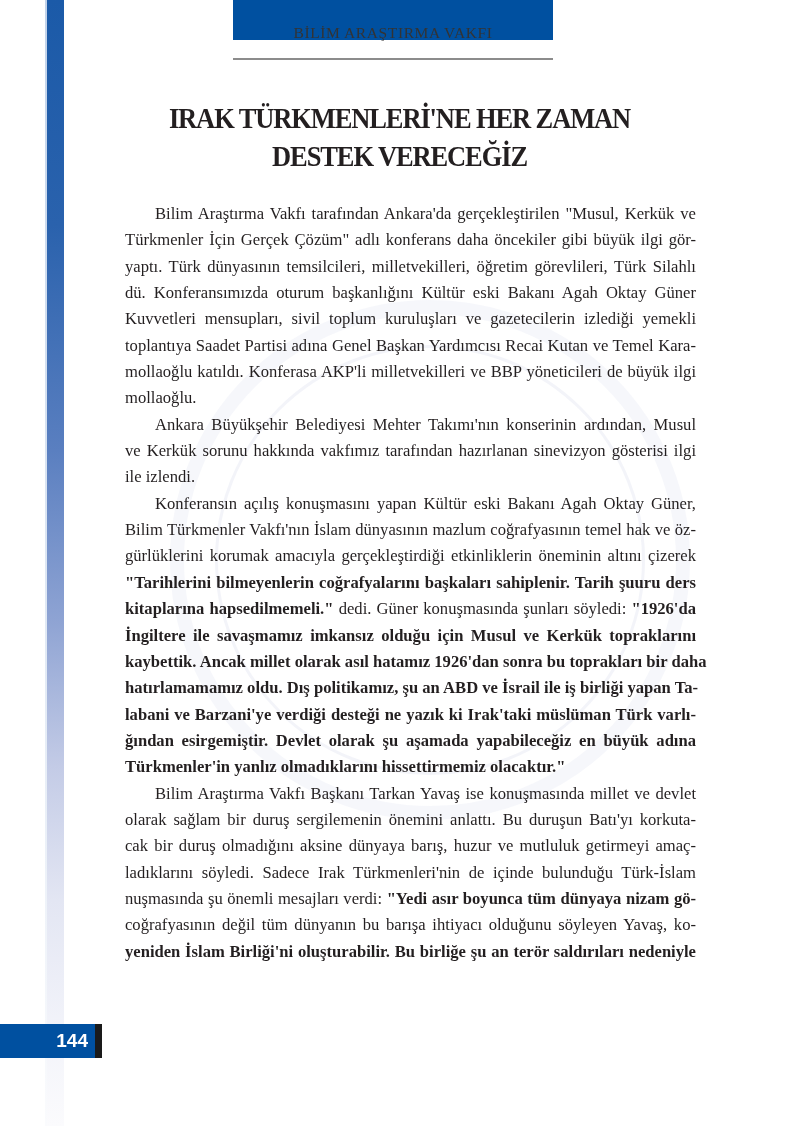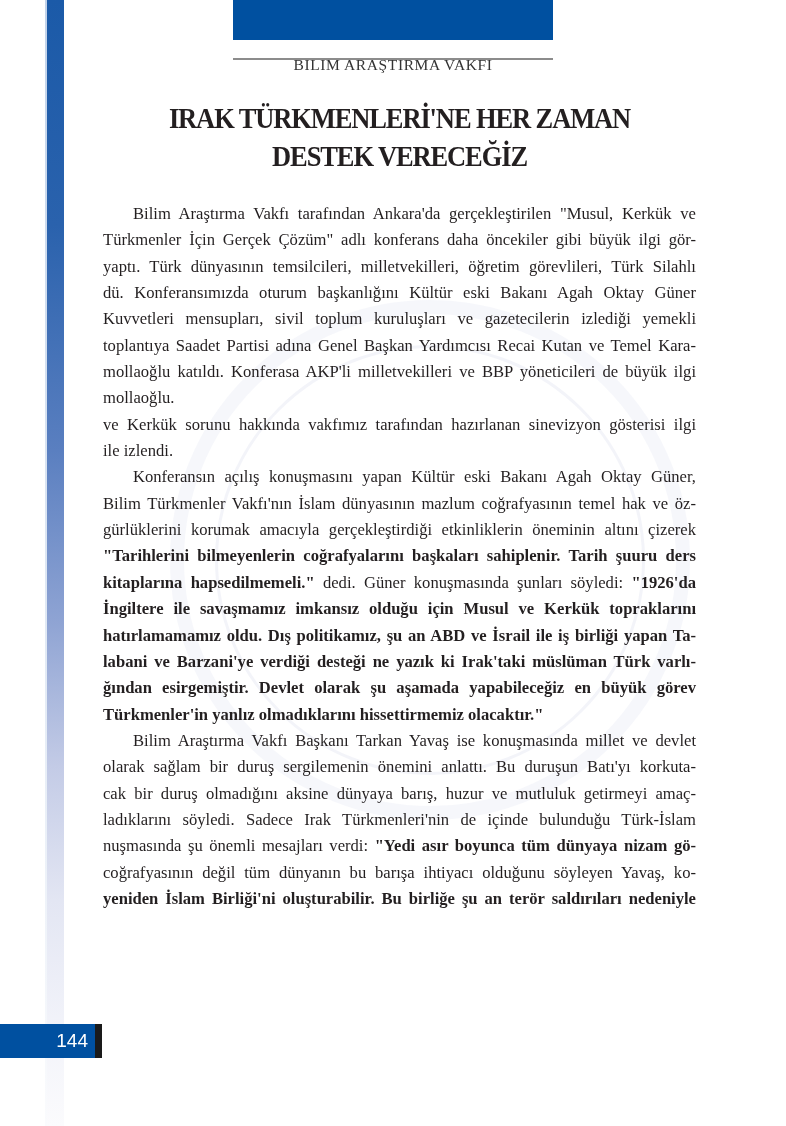--- a/index.html
+++ b/index.html
@@ -16,21 +16,21 @@
     }
     .left-strip-edge {
       position: absolute; left: 45px; top: 0; width: 3px; height: 1126px;
       background: linear-gradient(to bottom, rgba(150,180,220,0.6), rgba(230,235,245,0.2));
     }
     .header-bar {
       position: absolute; left: 233px; top: 0; width: 320px; height: 40px;
       background: #0050a0;
     }
     .header-label {
-      position: absolute; left: 233px; top: 56px; width: 320px; text-align: center;
+      position: absolute; left: 233px; top: 24px; width: 320px; text-align: center;
       font-family: "Liberation Serif", serif; font-size: 15.5px; letter-spacing: 0.6px;
       color: #333333; line-height: 18px;
     }
     .header-rule {
       position: absolute; left: 233px; top: 58px; width: 320px; height: 2px;
       background: #8c8c8c;
     }
     .watermark {
       position: absolute; left: 170px; top: 300px; width: 520px; height: 520px;
       border-radius: 50%;
@@ -50,37 +50,37 @@
       transform: scaleX(0.93); transform-origin: center;
     }
     .title div { white-space: nowrap; }
     .body-text {
       position: absolute; left: 103px; top: 201px; width: 593px;
       font-family: "Liberation Serif", serif; font-size: 16.6px; line-height: 26.35px;
       color: #231f20;
     }
     .line {
       display: block; white-space: nowrap; text-align: justify; text-align-last: justify;
-      height: 26.35px; overflow: visible;
+      height: 26.35px; overflow: visible; margin-left: 22px;
     }
     .line.last { text-align-last: left; }
     .line.indent { padding-left: 30px; }
     .b { font-weight: bold; }
     .page-box {
       position: absolute; left: 0; top: 1024px; width: 95px; height: 34px;
       background: #0050a0;
     }
     .page-edge {
       position: absolute; left: 95px; top: 1024px; width: 7px; height: 34px;
       background: #1a1a1a;
     }
     .page-number {
       position: absolute; left: 0; top: 1024px; width: 88px; height: 34px;
       text-align: right; line-height: 34px;
-      font-family: "Liberation Sans", sans-serif; font-weight: normal; font-size: 19px;
+      font-family: "Liberation Sans", sans-serif; font-weight: bold; font-size: 19px;
       color: #ffffff;
     }
   </style>
 </head>
 <body>
 
 <div class="left-strip-edge"></div>
 <div class="left-strip"></div>
 
 <div class="header-bar"></div>
@@ -97,31 +97,33 @@
 
 <div class="body-text" id="body-text">
     <div class="line indent"><span>Bilim Araştırma Vakfı tarafından Ankara'da gerçekleştirilen "Musul, Kerkük ve</span></div>
     <div class="line"><span>Türkmenler İçin Gerçek Çözüm" adlı konferans daha öncekiler gibi büyük ilgi gör-</span></div>
     <div class="line"><span>yaptı. Türk dünyasının temsilcileri, milletvekilleri, öğretim görevlileri, Türk Silahlı</span></div>
     <div class="line"><span>dü. Konferansımızda oturum başkanlığını Kültür eski Bakanı Agah Oktay Güner</span></div>
     <div class="line"><span>Kuvvetleri mensupları, sivil toplum kuruluşları ve gazetecilerin izlediği yemekli</span></div>
     <div class="line"><span>toplantıya Saadet Partisi adına Genel Başkan Yardımcısı Recai Kutan ve Temel Kara-</span></div>
     <div class="line"><span>mollaoğlu katıldı. Konferasa AKP'li milletvekilleri ve BBP yöneticileri de büyük ilgi</span></div>
     <div class="line last"><span>mollaoğlu.</span></div>
+    <div class="line indent"><span>Ankara Büyükşehir Belediyesi Mehter Takımı'nın konserinin ardından, Musul</span></div>
     <div class="line"><span>ve Kerkük sorunu hakkında vakfımız tarafından hazırlanan sinevizyon gösterisi ilgi</span></div>
     <div class="line last"><span>ile izlendi.</span></div>
     <div class="line indent"><span>Konferansın açılış konuşmasını yapan Kültür eski Bakanı Agah Oktay Güner,</span></div>
     <div class="line"><span>Bilim Türkmenler Vakfı'nın İslam dünyasının mazlum coğrafyasının temel hak ve öz-</span></div>
     <div class="line"><span>gürlüklerini korumak amacıyla gerçekleştirdiği etkinliklerin öneminin altını çizerek</span></div>
     <div class="line"><span class="b">"Tarihlerini bilmeyenlerin coğrafyalarını başkaları sahiplenir. Tarih şuuru ders</span></div>
     <div class="line"><span class="b">kitaplarına hapsedilmemeli."</span><span> dedi. Güner konuşmasında şunları söyledi: </span><span class="b">"1926'da</span></div>
     <div class="line"><span class="b">İngiltere ile savaşmamız imkansız olduğu için Musul ve Kerkük topraklarını</span></div>
+    <div class="line"><span class="b">kaybettik. Ancak millet olarak asıl hatamız 1926'dan sonra bu toprakları bir daha</span></div>
     <div class="line"><span class="b">hatırlamamamız oldu. Dış politikamız, şu an ABD ve İsrail ile iş birliği yapan Ta-</span></div>
     <div class="line"><span class="b">labani ve Barzani'ye verdiği desteği ne yazık ki Irak'taki müslüman Türk varlı-</span></div>
-    <div class="line"><span class="b">ğından esirgemiştir. Devlet olarak şu aşamada yapabileceğiz en büyük görev</span></div>
+    <div class="line"><span class="b">ğından esirgemiştir. Devlet olarak şu aşamada yapabileceğiz en büyük adına</span></div>
     <div class="line last"><span class="b">Türkmenler'in yanlız olmadıklarını hissettirmemiz olacaktır."</span></div>
     <div class="line indent"><span>Bilim Araştırma Vakfı Başkanı Tarkan Yavaş ise konuşmasında millet ve devlet</span></div>
     <div class="line"><span>olarak sağlam bir duruş sergilemenin önemini anlattı. Bu duruşun Batı'yı korkuta-</span></div>
     <div class="line"><span>cak bir duruş olmadığını aksine dünyaya barış, huzur ve mutluluk getirmeyi amaç-</span></div>
     <div class="line"><span>ladıklarını söyledi. Sadece Irak Türkmenleri'nin de içinde bulunduğu Türk-İslam</span></div>
     <div class="line"><span>nuşmasında şu önemli mesajları verdi: </span><span class="b">"Yedi asır boyunca tüm dünyaya nizam gö-</span></div>
     <div class="line"><span>coğrafyasının değil tüm dünyanın bu barışa ihtiyacı olduğunu söyleyen Yavaş, ko-</span></div>
     <div class="line"><span class="b">yeniden İslam Birliği'ni oluşturabilir. Bu birliğe şu an terör saldırıları nedeniyle</span></div>
   </div>
 

